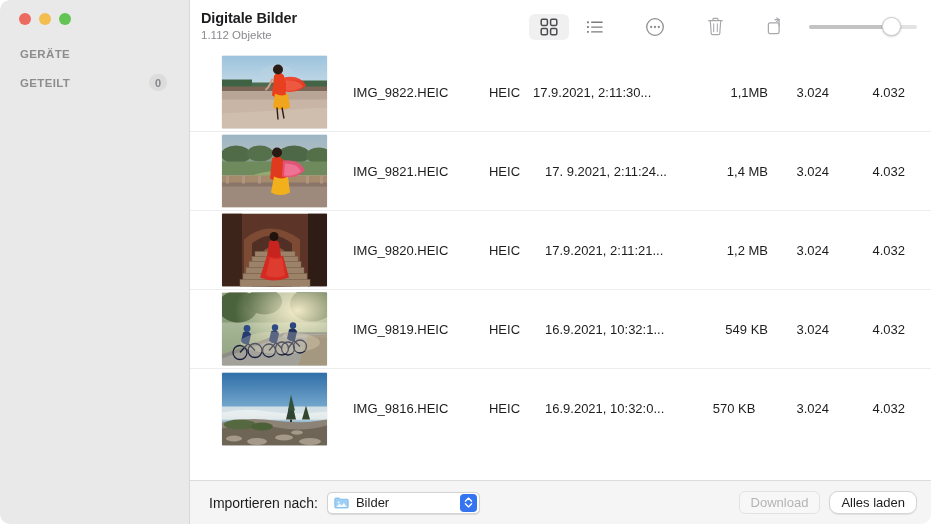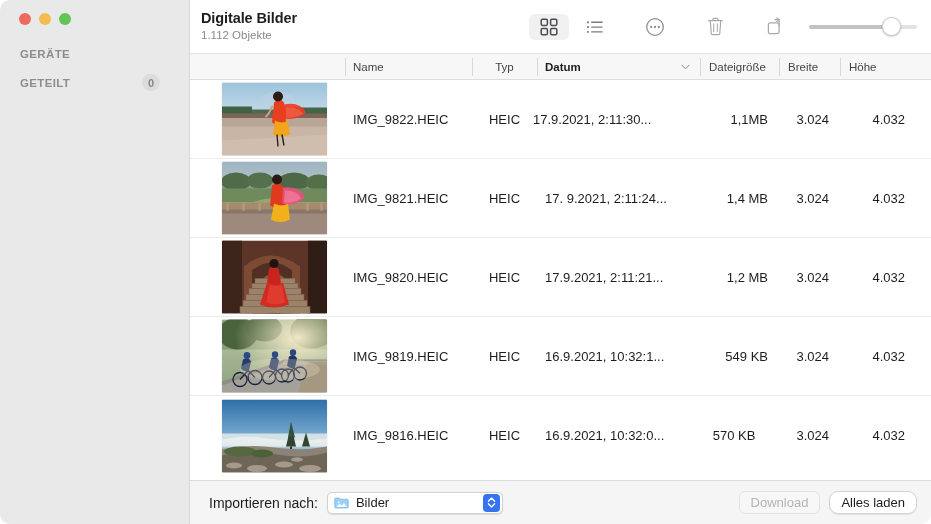--- a/index.html
+++ b/index.html
@@ -40,21 +40,21 @@
   .light { width: 12px; height: 12px; border-radius: 50%; display: block; }
   .light.red    { background: #ec6a5f; }
   .light.yellow { background: #f4bd50; }
   .light.green  { background: #61c455; }
 
   .sb-section {
     font-size: 11.5px;
     font-weight: 700;
     letter-spacing: 0.35px;
     color: #8d8d8d;
-    padding: 10px 15px 4px 20px;
+    padding: 10px 8px 4px 20px;
     display: flex;
     align-items: center;
   }
   .sb-section .count {
     margin-left: auto;
     margin-right: 14px;
     background: #dcdcdc;
     color: #86868b;
     font-size: 11px;
     font-weight: 600;
@@ -255,21 +255,21 @@
     display: flex;
     align-items: center;
     padding: 0 14px 0 19px;
   }
   .imp-label {
     font-size: 14px;
     color: #1d1d1f;
     margin-right: 9px;
   }
   .popup {
-    width: 176px;
+    width: 153px;
     height: 22px;
     background: #ffffff;
     border: 0.5px solid #d2d2d2;
     border-radius: 5px;
     box-shadow: 0 0.5px 1px rgba(0,0,0,0.10);
     display: flex;
     align-items: center;
     padding: 0 2px 0 6px;
     position: relative;
     text-align: center;
@@ -417,37 +417,20 @@
 
         <div class="zoom-slider">
           <div class="zs-track"></div>
           <div class="zs-fill" id="zs-fill" style="width: 82.48px;"></div>
           <div class="zs-thumb" id="zs-thumb" style="left: 72.98px;"></div>
         </div>
 
       </div>
     </div>
 
-    <div class="col-head" id="col-head">
-        <div class="divider" style="left: 155px;"></div>
-        <div class="ch" style="left: 163px;">Name</div>
-        <div class="divider" style="left: 282px;"></div>
-        <div class="ch" style="left: 282px; width: 65px; justify-content: center;">Typ</div>
-        <div class="divider" style="left: 347px;"></div>
-        <div class="ch sorted" style="left: 355px;">Datum</div>
-        <svg viewBox="0 0 10 6" width="10" height="6" class="sort-chev" style="left: 491px;">
-          <path d="M0.9 0.9 L5 5 L9.1 0.9" fill="none" stroke="#8a8a8e" stroke-width="1.1" stroke-linecap="round"></path>
-        </svg>
-        <div class="divider" style="left: 510px;"></div>
-        <div class="ch" style="left: 510px; width: 79px; justify-content: flex-start; padding-left: 9px;">Dateigröße</div>
-        <div class="divider" style="left: 589px;"></div>
-        <div class="ch" style="left: 589px; width: 61px; justify-content: flex-start; padding-left: 9px;">Breite</div>
-        <div class="divider" style="left: 650px;"></div>
-        <div class="ch" style="left: 650px; width: 76px; justify-content: flex-start; padding-left: 9px;">Höhe</div>
-      </div>
 
     <div class="list-wrap" id="list-wrap">
         <div class="row">
           <div class="thumb-cell">
             <div class="thumb">
               <svg viewBox="0 0 105 73" preserveAspectRatio="none">
     <defs>
                   <linearGradient id="g1a" x1="0" y1="0" x2="0" y2="1">
       <stop offset="0" stop-color="#9cc3dd"></stop>
                     <stop offset="0.55" stop-color="#cfe0e9"></stop>

